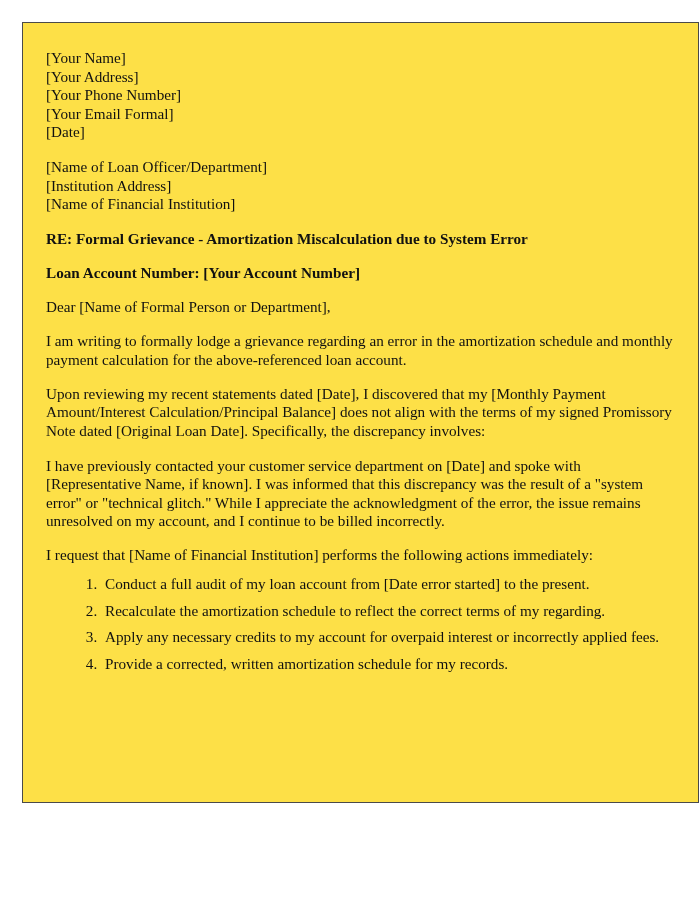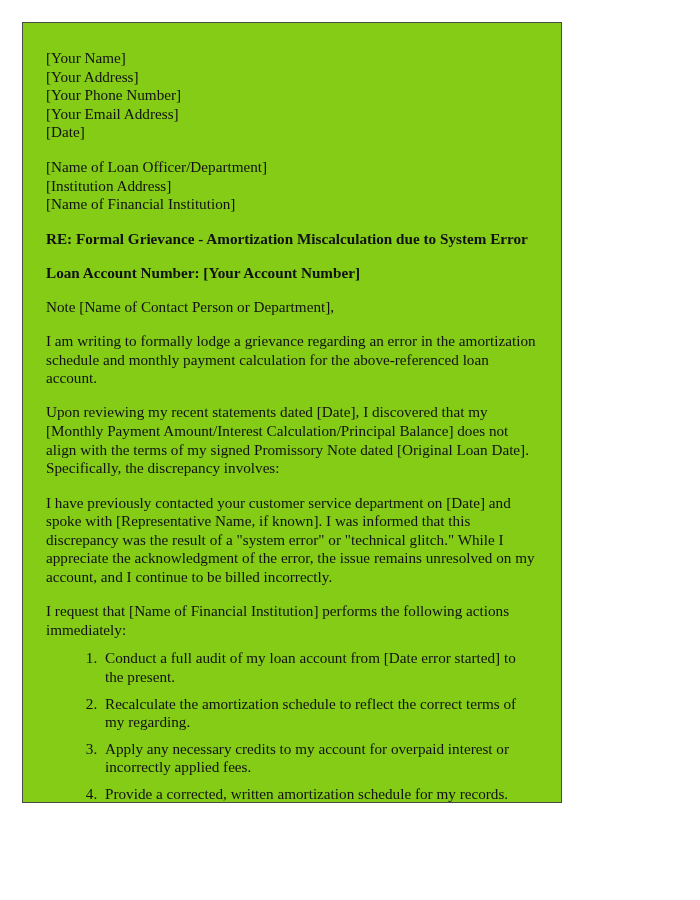--- a/index.html
+++ b/index.html
@@ -11,25 +11,25 @@
     width: 700px;
     height: 900px;
     overflow: hidden;
     font-family: "Liberation Serif", "DejaVu Serif", serif;
     color: #1a1a1a;
   }
   .page-sheet {
     position: absolute;
     left: 22px;
     top: 22px;
-    width: 540px;
+    width: 677px;
     height: 781px;
     border: 1px solid #4a4a4a;
     box-sizing: border-box;
-    background: #84cc16;
+    background: #fde047;
     overflow: hidden;
   }
   .page-inner {
     padding: 26px 22px 0 23px;
   }
   .letter-body {
     font-size: 15.2px;
     line-height: 18.6px;
     color: #111111;
   }
@@ -83,21 +83,21 @@
 <body>
 
 <div class="page-sheet">
   <div class="page-inner">
     <div class="letter-body">
 
       <div class="addr-block">
         <span class="addr-line">[Your Name]</span>
         <span class="addr-line">[Your Address]</span>
         <span class="addr-line">[Your Phone Number]</span>
-        <span class="addr-line">[Your Email Address]</span>
+        <span class="addr-line">[Your Email Formal]</span>
         <span class="addr-line">[Date]</span>
       </div>
 
       <div class="block-gap"></div>
 
       <div class="addr-block">
         <span class="addr-line">[Name of Loan Officer/Department]</span>
         <span class="addr-line">[Institution Address]</span>
         <span class="addr-line">[Name of Financial Institution]</span>
       </div>
@@ -105,21 +105,21 @@
       <div class="gap-md"></div>
 
       <p class="heading-line">RE: Formal Grievance - Amortization Miscalculation due to System Error</p>
 
       <div class="gap-sm"></div>
 
       <p class="heading-line">Loan Account Number: [Your Account Number]</p>
 
       <div class="gap-sm"></div>
 
-      <p class="para">Note [Name of Contact Person or Department],</p>
+      <p class="para">Dear [Name of Formal Person or Department],</p>
 
       <div class="gap-sm"></div>
 
       <p class="para">I am writing to formally lodge a grievance regarding an error in the amortization schedule and monthly payment calculation for the above-referenced loan account.</p>
 
       <div class="gap-sm"></div>
 
       <p class="para">Upon reviewing my recent statements dated [Date], I discovered that my [Monthly Payment Amount/Interest Calculation/Principal Balance] does not align with the terms of my signed Promissory Note dated [Original Loan Date]. Specifically, the discrepancy involves:</p>
 
 

